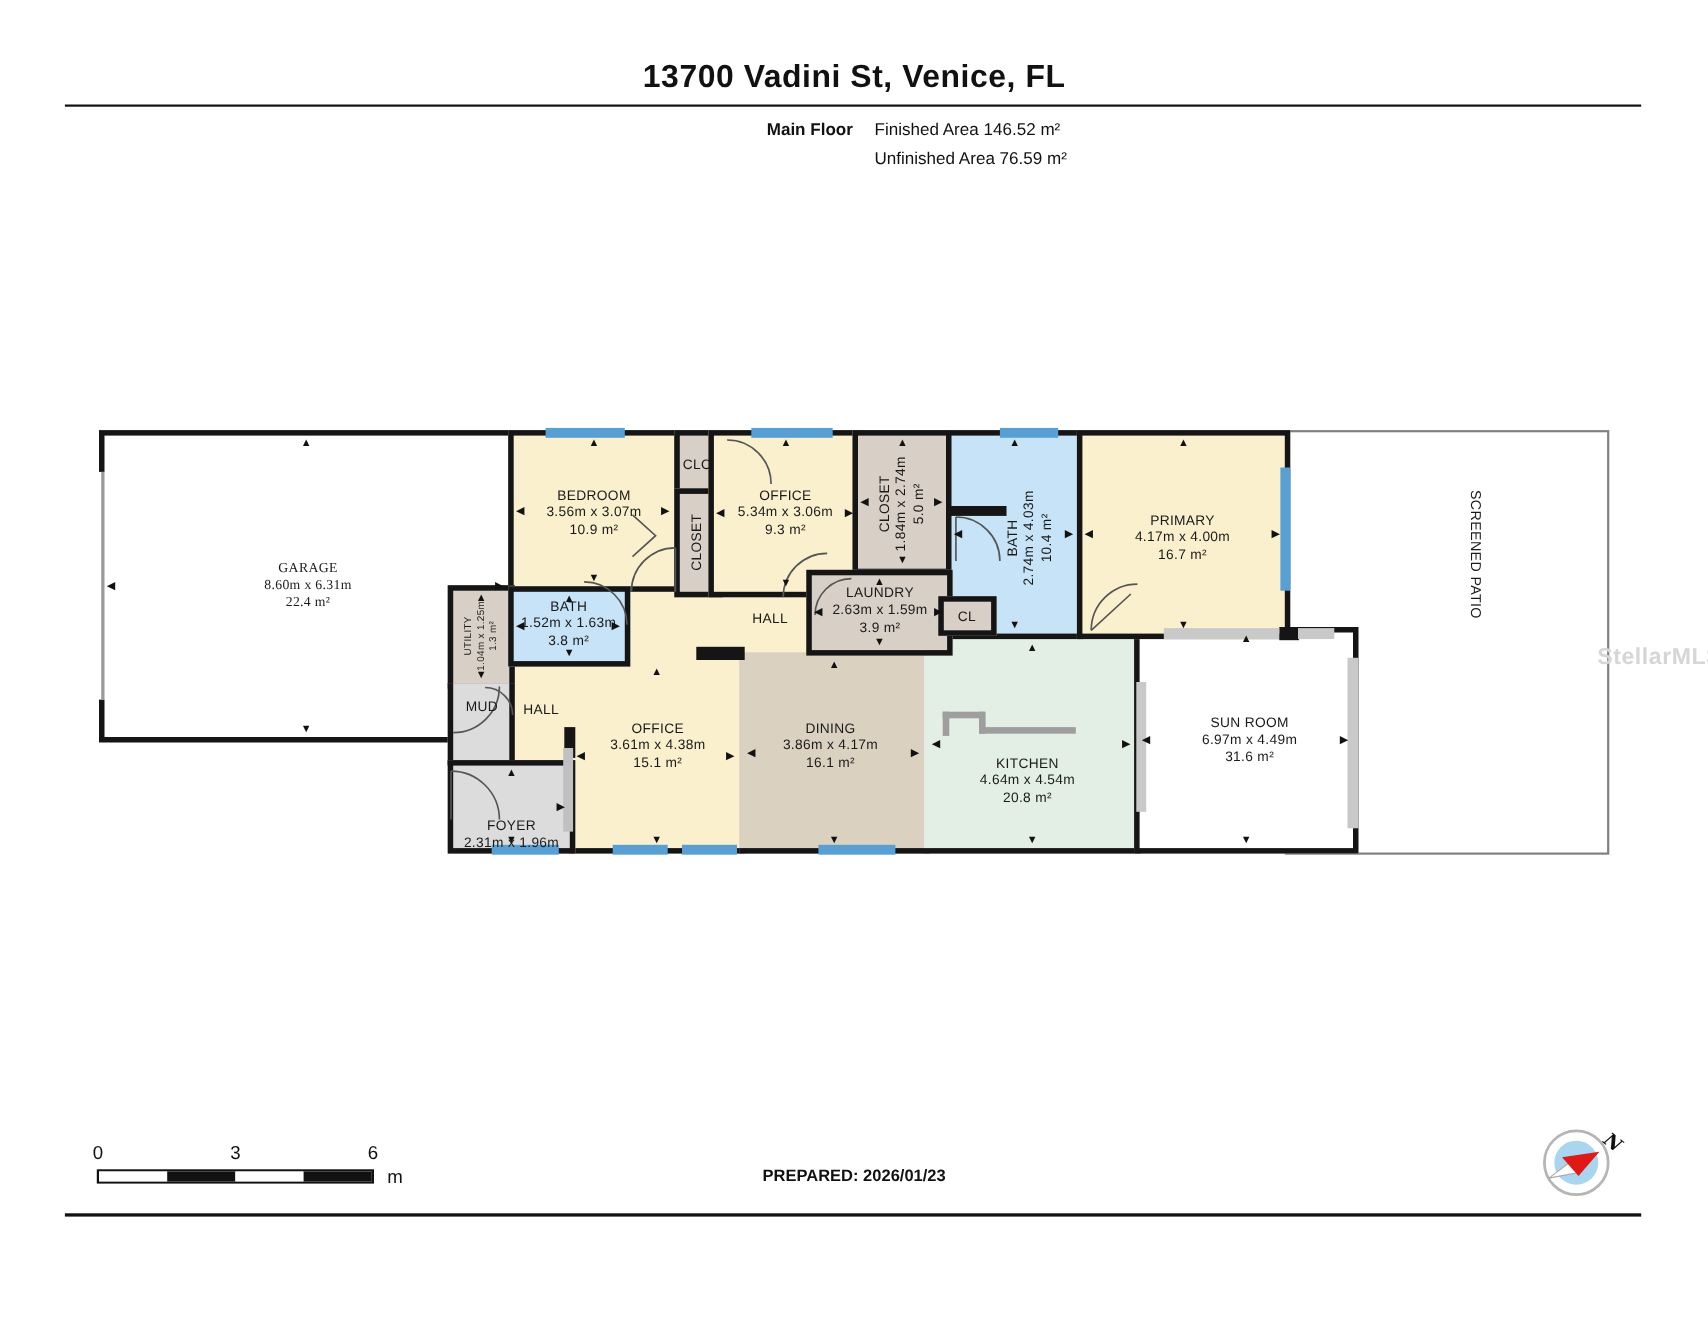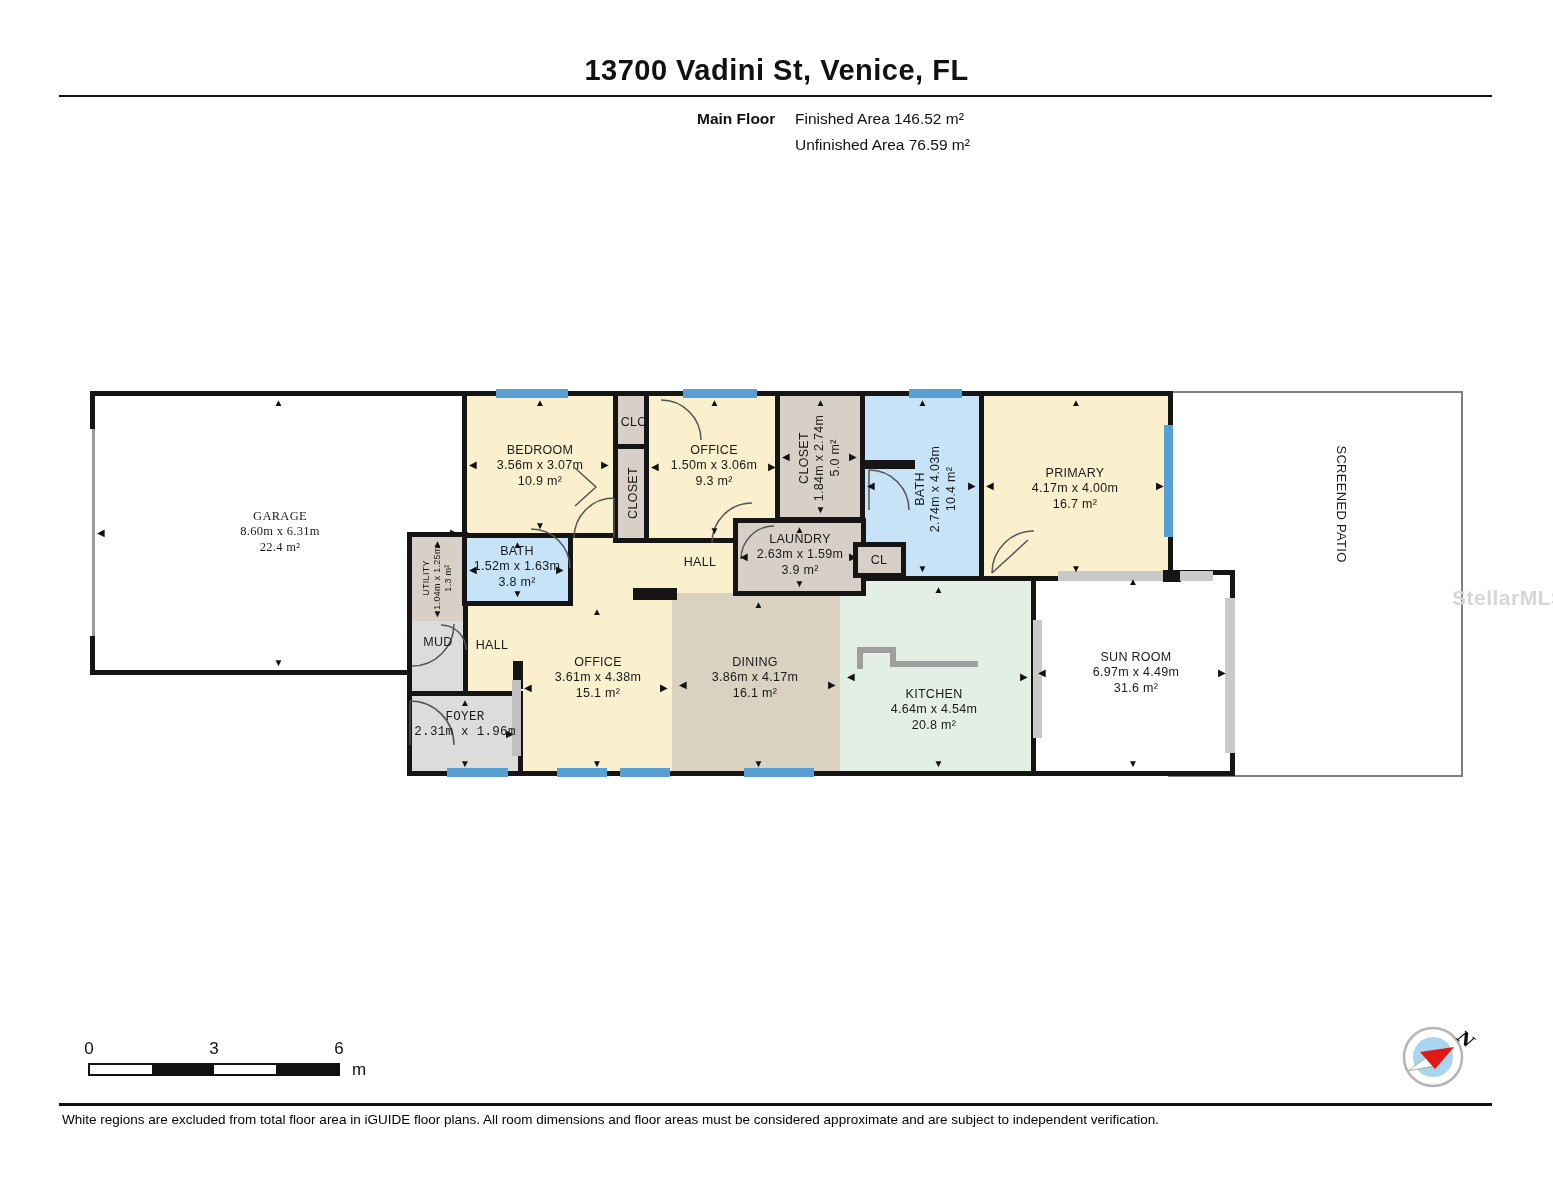--- a/index.html
+++ b/index.html
@@ -122,21 +122,21 @@
       <div class="room-label" style="left: 634px; top: 423px;">
         <div>CLO</div>
       </div>
       <div class="room" style="left: 613px; top: 444px; width: 44px; height: 99px; background: rgb(216, 207, 198); border-style: solid; border-color: rgb(21, 21, 21); border-width: 5px; z-index: 11;"></div>
       <div class="room-label" style="left: 634px; top: 493px; transform: translate(-50%, -50%) rotate(-90deg);">
         <div>CLOSET</div>
       </div>
       <div class="room" style="left: 644px; top: 391px; width: 141px; height: 152px; background: rgb(250, 240, 205); border-style: solid; border-color: rgb(21, 21, 21); border-width: 5px; z-index: 12;"></div>
       <div class="room-label" style="left: 714px; top: 466px;">
         <div>OFFICE</div>
-        <div>1.50m x 3.06m</div>
+        <div>5.34m x 3.06m</div>
         <div>9.3 m²</div>
       </div>
       <span class="arrow" style="left: 709.5px; top: 398px;">▲</span>
       <span class="arrow" style="left: 768px; top: 462px;">▶</span>
       <span class="arrow" style="left: 709.5px; top: 526px;">▼</span>
       <span class="arrow" style="left: 651px; top: 462px;">◀</span>
       <div class="room" style="left: 775px; top: 391px; width: 91px; height: 131px; background: rgb(216, 207, 198); border-style: solid; border-color: rgb(21, 21, 21); border-width: 5px; z-index: 13;"></div>
       <div class="room-label" style="left: 820px; top: 458px; transform: translate(-50%, -50%) rotate(-90deg);">
         <div>CLOSET</div>
         <div>1.84m x 2.74m</div>
@@ -196,21 +196,21 @@
       <span class="arrow" style="left: 469px; top: 564.5px;">◀</span>
       <div class="room" style="left: 407px; top: 621px; width: 61px; height: 75px; background: rgb(220, 220, 220); border-style: solid; border-color: rgb(21, 21, 21); border-width: 0px 5px 5px; z-index: 19;"></div>
       <div class="room-label" style="left: 438px; top: 643px;">
         <div>MUD</div>
       </div>
       <div class="room" style="left: 853px; top: 542px; width: 53px; height: 36px; background: rgb(216, 207, 198); border-style: solid; border-color: rgb(21, 21, 21); border-width: 5px; z-index: 20;"></div>
       <div class="room-label" style="left: 879px; top: 561px;">
         <div>CL</div>
       </div>
       <div class="room" style="left: 407px; top: 691px; width: 116px; height: 85px; background: rgb(220, 220, 220); border-style: solid; border-color: rgb(21, 21, 21); border-width: 5px; z-index: 21;"></div>
-      <div class="room-label" style="left: 465px; top: 725px; font-family: Liberation Mono, monospace;">
+      <div class="room-label" style="left: 465px; top: 759px;">
         <div>FOYER</div>
         <div>2.31m x 1.96m</div>
       </div>
       <span class="arrow" style="left: 460px; top: 698px;">▲</span>
       <span class="arrow" style="left: 506px; top: 728.5px;">▶</span>
       <span class="arrow" style="left: 460px; top: 759px;">▼</span>
       <div class="ov" style="left: 496px; top: 389px; width: 72px; height: 9px; background: rgb(88, 160, 212); z-index: 22;"></div>
       <div class="ov" style="left: 683px; top: 389px; width: 74px; height: 9px; background: rgb(88, 160, 212); z-index: 22;"></div>
       <div class="ov" style="left: 909px; top: 389px; width: 53px; height: 9px; background: rgb(88, 160, 212); z-index: 22;"></div>
       <div class="ov" style="left: 1164px; top: 425px; width: 9px; height: 112px; background: rgb(88, 160, 212); z-index: 22;"></div>
@@ -259,27 +259,27 @@
   <div class="abs scale-num" style="left:207px">3</div>
   <div class="abs scale-num" style="left:332px">6</div>
   <div class="abs" id="scale-bar">
     <div class="seg-w"></div>
     <div class="seg-b"></div>
     <div class="seg-w"></div>
     <div class="seg-b"></div>
   </div>
   <div class="abs" id="scale-unit">m</div>
 
+  <div class="abs" id="prepared">PREPARED: 2026/01/23</div>
 
   <svg class="abs" id="compass" viewBox="0 0 62 62">
     <circle cx="31" cy="31" r="29" fill="#ffffff" stroke="#b5b5b5" stroke-width="2.5"></circle>
     <circle cx="31" cy="31" r="20" fill="#a9d5ee"></circle>
     <polygon points="6,45 30,27 33,40" fill="#ffffff" stroke="#aaaaaa" stroke-width="1"></polygon>
     <polygon points="18,26 52,21 33,43" fill="#e01818"></polygon>
   </svg>
   <div class="abs" id="compass-n">N</div>
 
   <div class="abs rule" id="rule-bottom"></div>
-  <div class="abs" id="disclaimer">White regions are excluded from total floor area in iGUIDE floor plans. All room dimensions and floor areas must be considered approximate and are subject to independent verification.</div>
 
   <div class="abs" id="watermark">StellarMLS</div>
 
 </div>
 
 </body></html>

